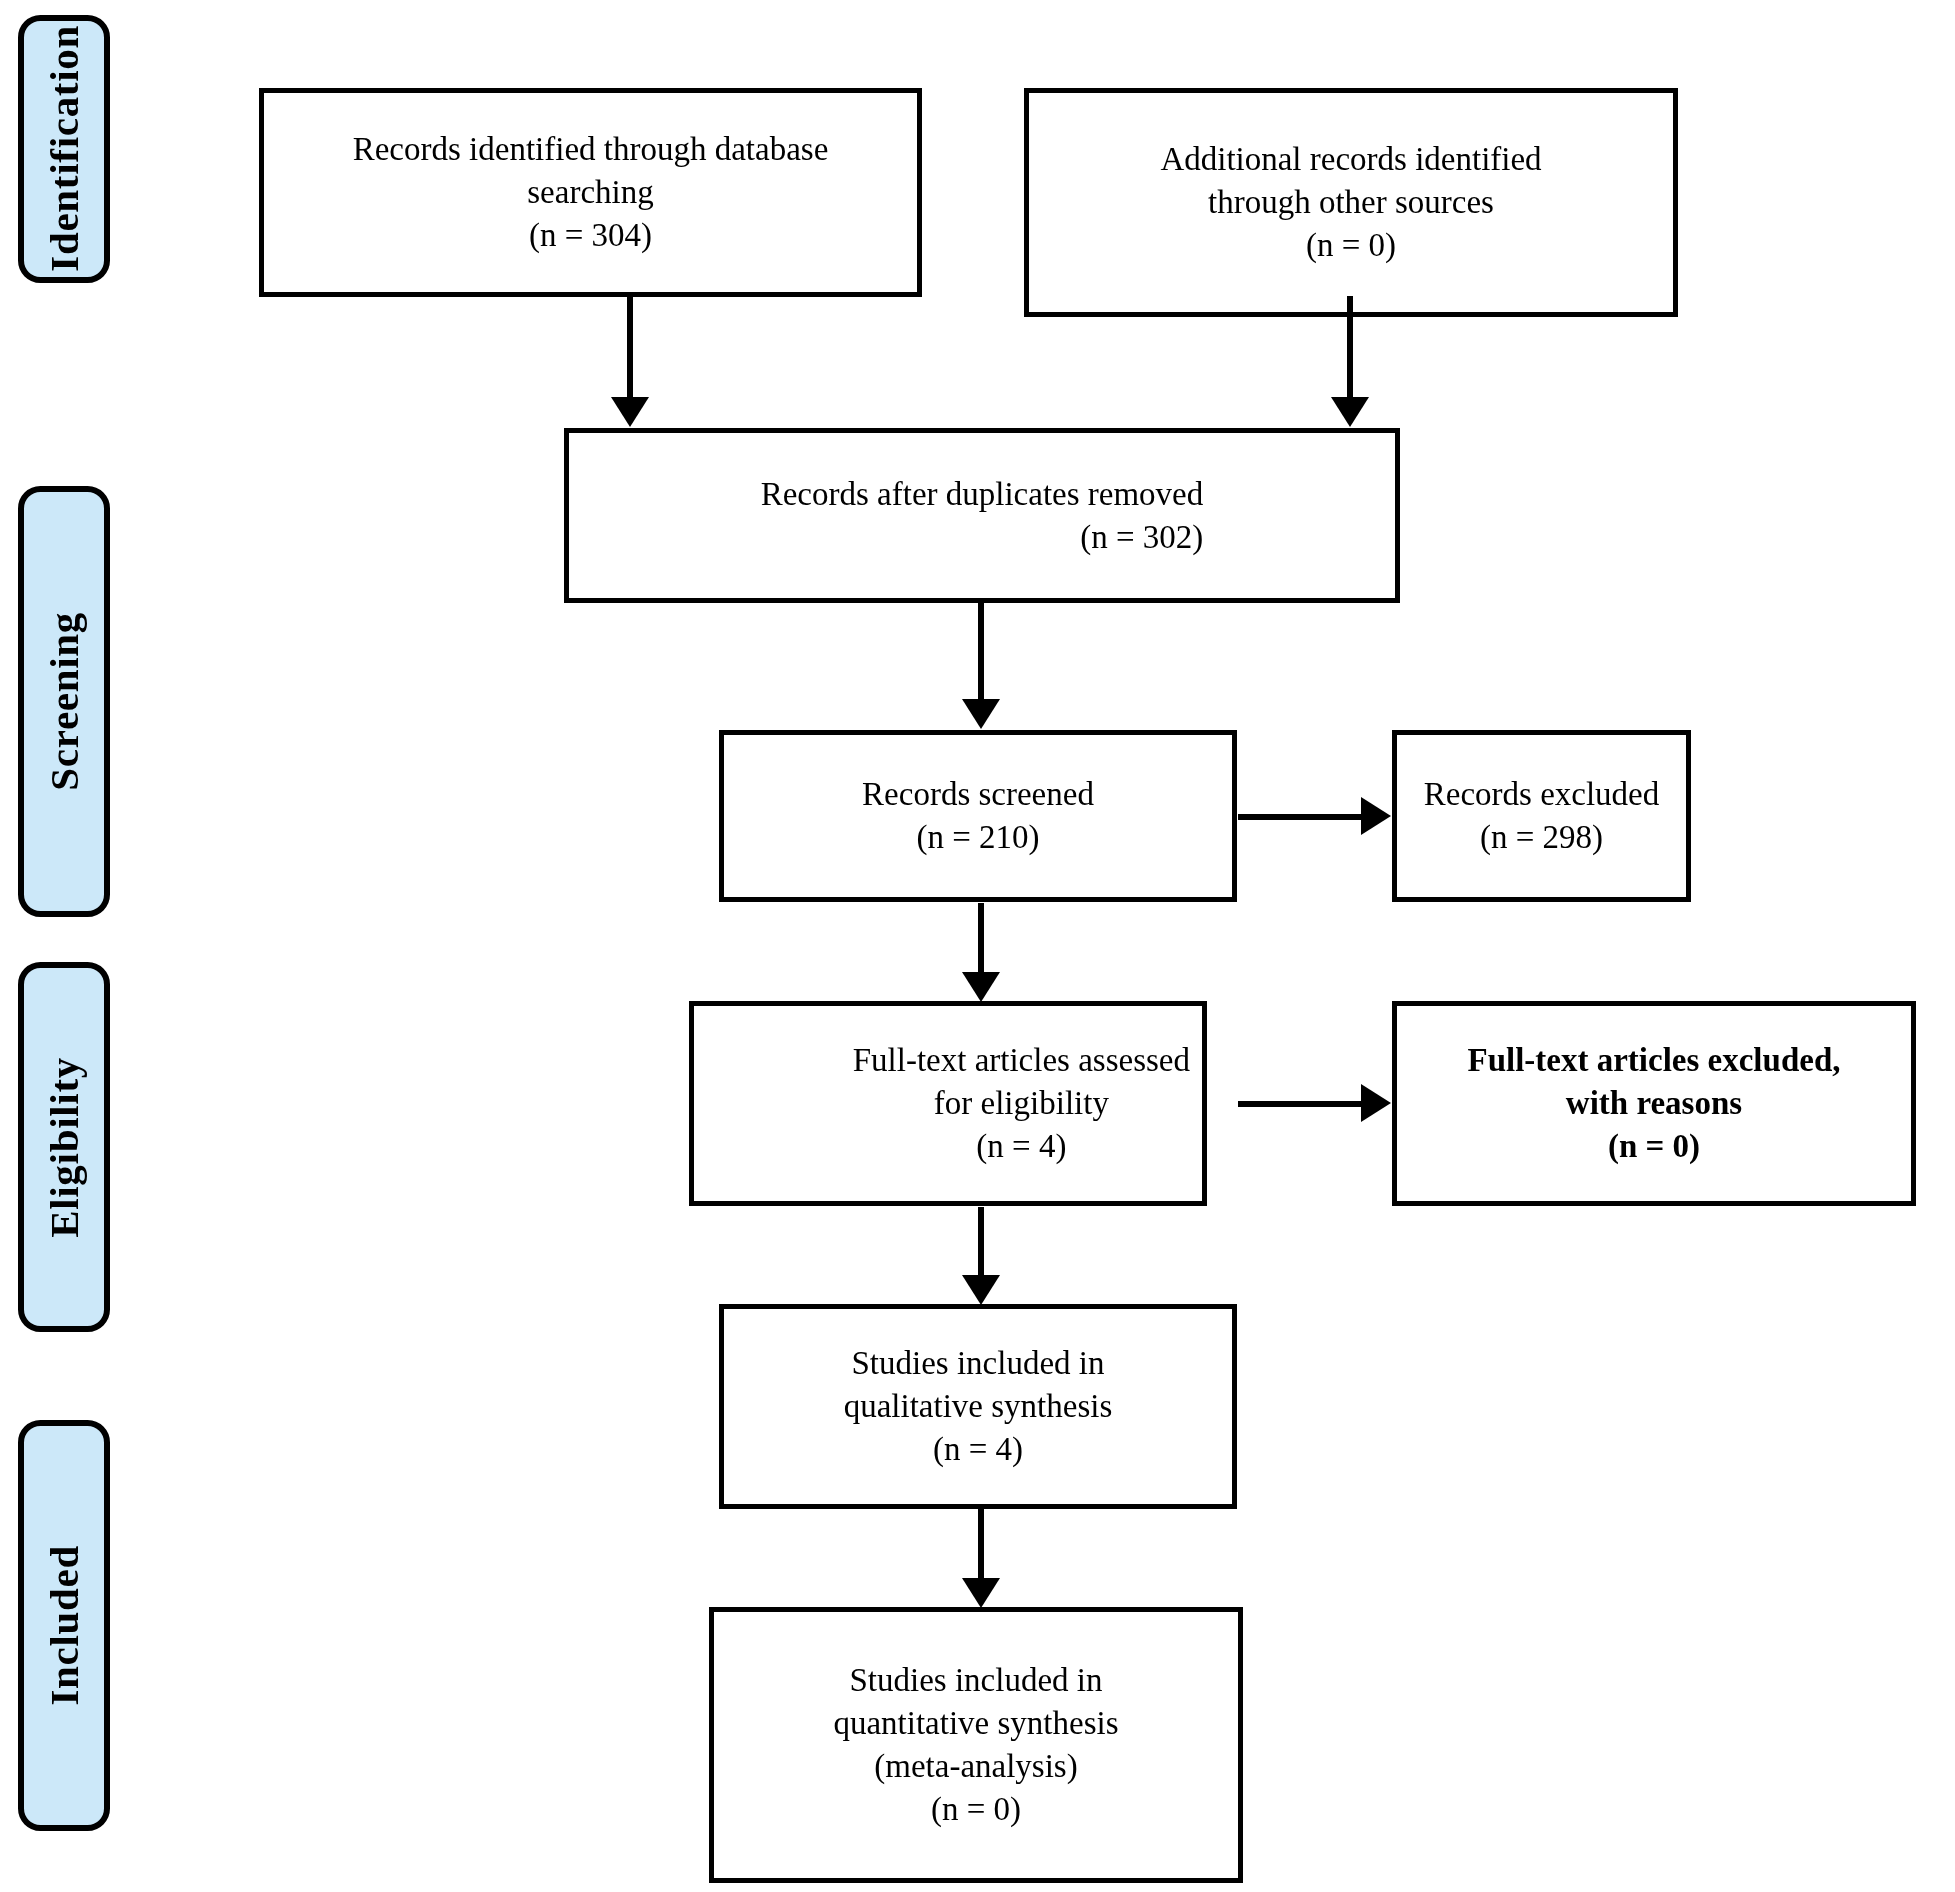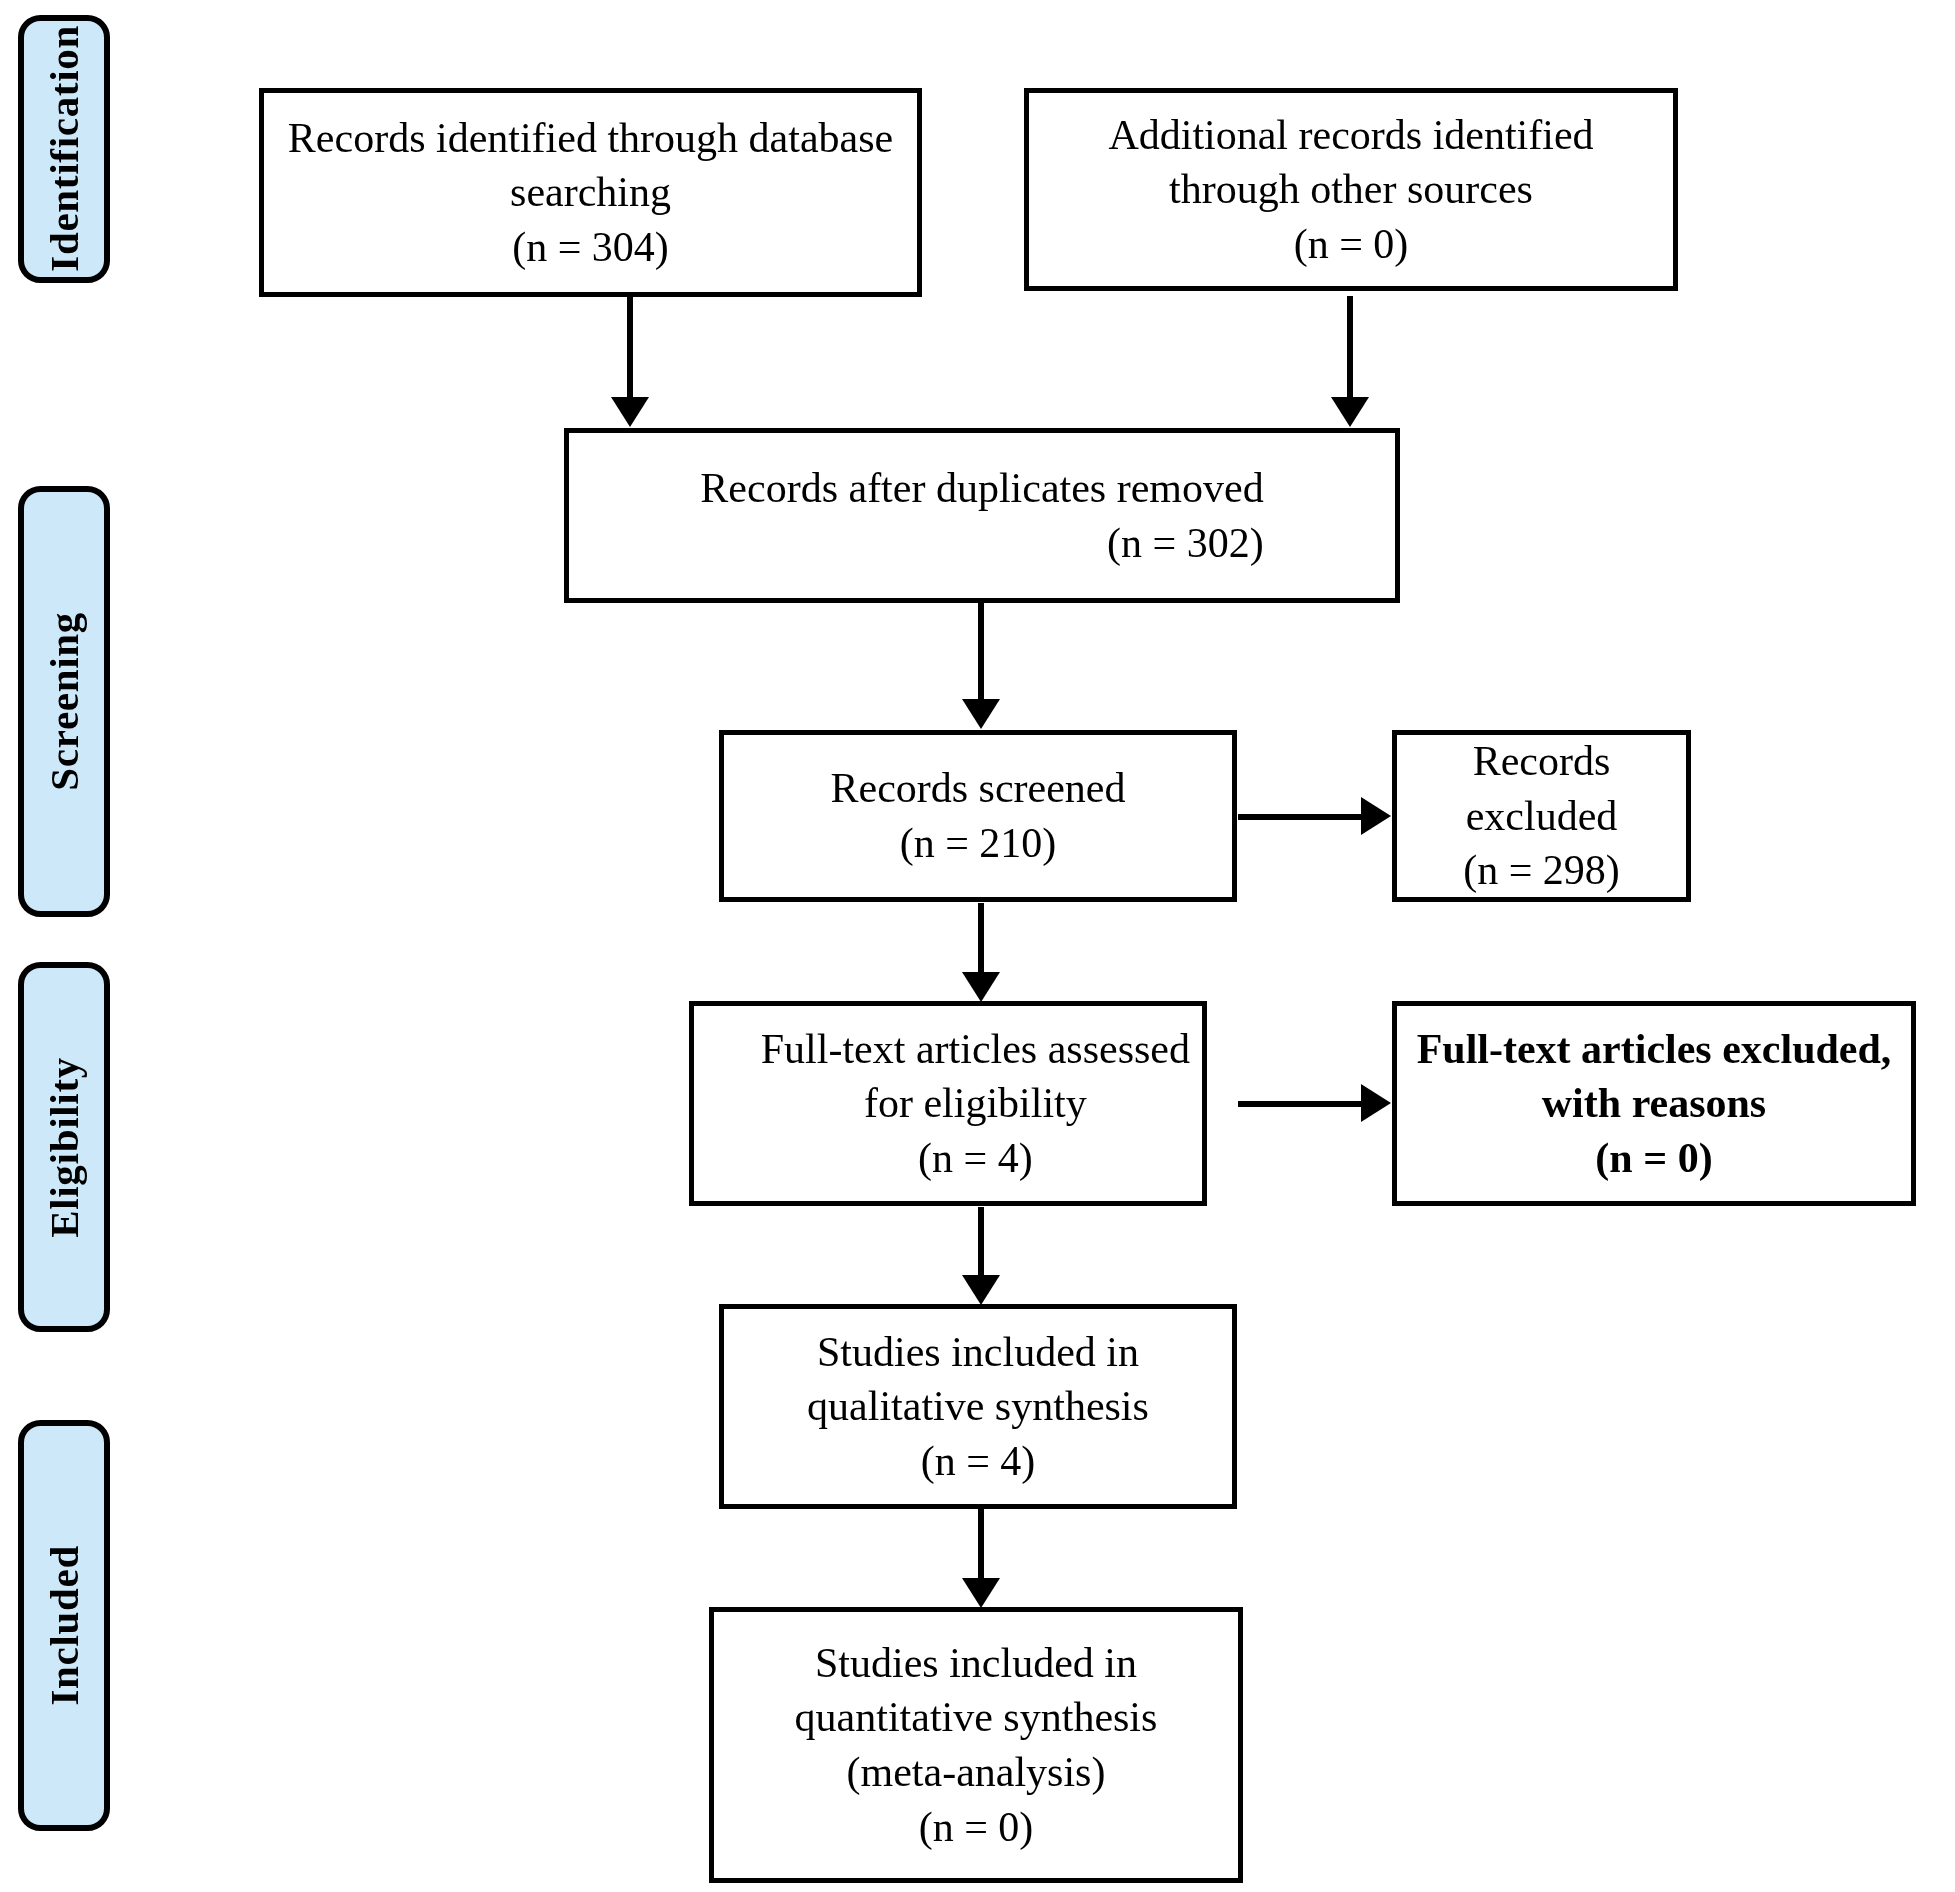--- a/index.html
+++ b/index.html
@@ -30,21 +30,21 @@
   
   .flow-box{
     position:absolute;
     background:#ffffff;
     border:5.3px solid #000000;
     box-sizing:border-box;
     display:flex;align-items:center;justify-content:center;
     text-align:center;
   }
   .flow-box .txt{
-    font-size:42px;
+    font-size:33px;
     line-height:1.30;
     color:#000000;
     padding:0 12px;
     white-space:pre-line;
   }
 
   
   .vline{position:absolute;background:#000000;width:6px;}
   .hline{position:absolute;background:#000000;height:6px;}
   .arrow-down{
@@ -80,21 +80,21 @@
   <div class="stage-label" style="left:18.4px;  top:1420px; width:92px; height:411px;">
     <span>Included</span>
   </div>
 
   <div class="flow-box" style="left:259px; top:88px; width:663px; height:209px;">
     <div class="txt">Records identified through database
 searching
 (n = 304)</div>
   </div>
 
-  <div class="flow-box" style="left:1024px; top:88px; width:654px; height:203px;">
+  <div class="flow-box" style="left:1024px; top:88px; width:654px; height:229px;">
     <div class="txt">Additional records identified
 through other sources
 (n = 0)</div>
   </div>
 
   <div class="vline" style="left:627px; top:296px; height:105px;"></div>
   <div class="arrow-down" style="left:611px; top:397px;"></div>
 
   <div class="vline" style="left:1347px; top:296px; height:105px;"></div>
   <div class="arrow-down" style="left:1331px; top:397px;"></div>

